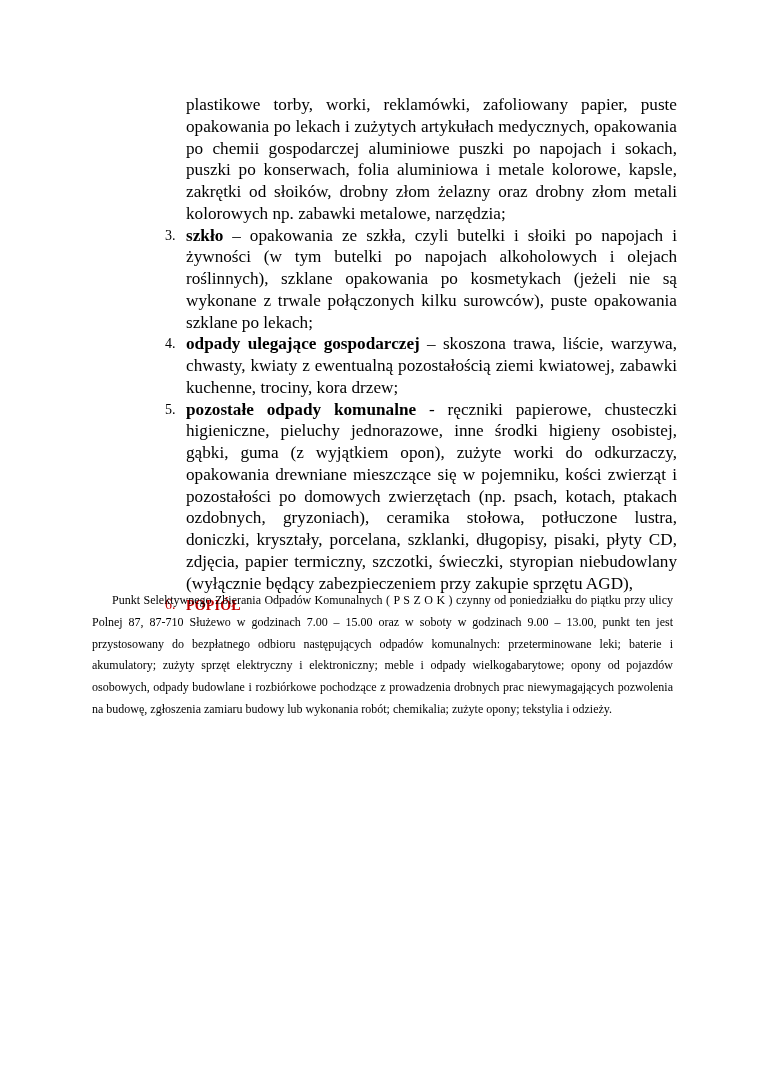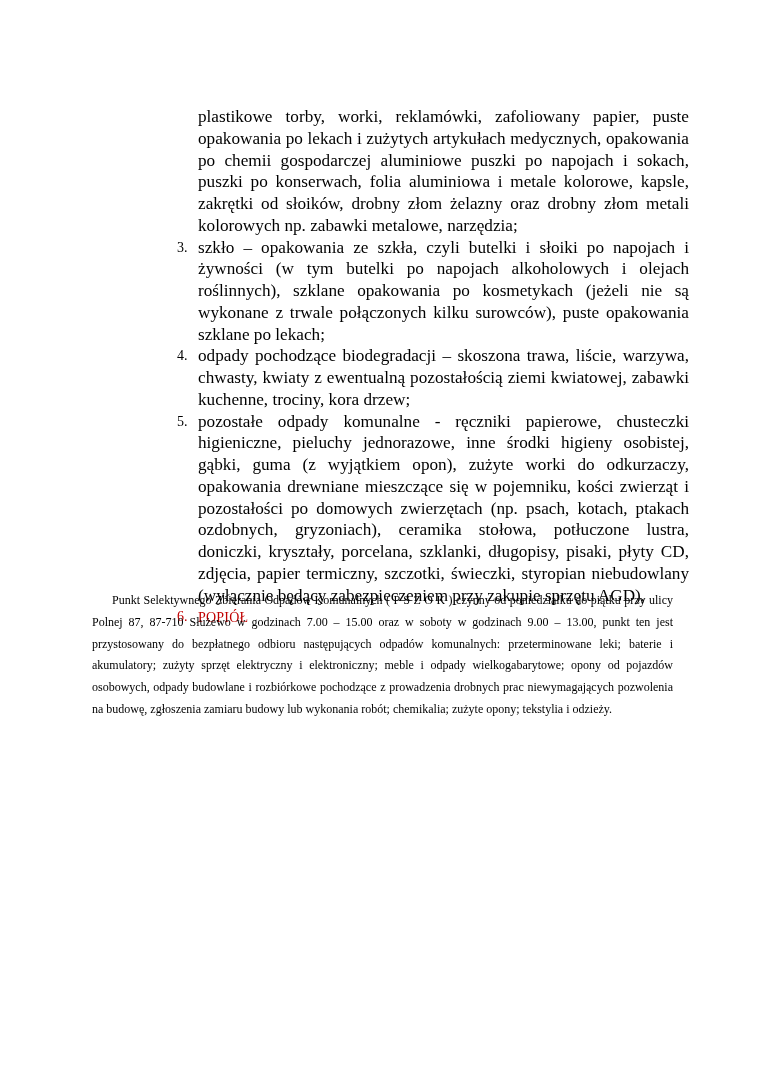--- a/index.html
+++ b/index.html
@@ -1,40 +1,40 @@
 <!DOCTYPE html>
 <html><head>
 <meta charset="utf-8">
 <style>
   html, body { margin: 0; padding: 0; background: #ffffff; }
   body { width: 764px; height: 1080px; position: relative; overflow: hidden;
          font-family: "Liberation Serif", serif; color: #000; }
   .page { position: absolute; left: 0; top: 0; width: 764px; height: 1080px; background: #fff; }
-  .list { position: absolute; left: 182px; top: 90px; width: 491px; margin: 16px; padding: 0; list-style: none; }
+  .list { position: absolute; left: 182px; top: 90px; width: 491px; margin: 4px; padding: 0; list-style: none; }
   .item { position: relative; font-size: 17.2px; line-height: 21.75px; text-align: justify; text-align-last: left; }
   .item .num { position: absolute; left: -21px; top: 0; font-size: 14px; }
-  .item b { font-weight: normal; }
+  .item b { font-weight: bold; }
   .item.red .num { color: #c00000; }
   .item.red b { color: #c00000; font-size: 14px; letter-spacing: 0.2px; }
   .para { position: absolute; left: 92px; top: 590px; width: 581px; font-size: 12px; line-height: 21.75px;
           text-align: justify; text-indent: 20px; margin: 0; }
 </style>
 </head>
 <body>
 
 <div class="page">
   <ul class="list">
     <li class="item">
       <span>plastikowe torby, worki, reklamówki, zafoliowany papier, puste opakowania po lekach i zużytych artykułach medycznych, opakowania po chemii gospodarczej aluminiowe puszki po napojach i sokach, puszki po konserwach, folia aluminiowa i metale kolorowe, kapsle, zakrętki od słoików, drobny złom żelazny oraz drobny złom metali kolorowych np. zabawki metalowe, narzędzia;</span>
     </li>
     <li class="item">
       <span class="num">3.</span><b>szkło</b><span> – opakowania ze szkła, czyli butelki i słoiki po napojach i żywności (w tym butelki po napojach alkoholowych i olejach roślinnych), szklane opakowania po kosmetykach (jeżeli nie są wykonane z trwale połączonych kilku surowców), puste opakowania szklane po lekach;</span>
     </li>
     <li class="item">
-      <span class="num">4.</span><b>odpady pochodzące biodegradacji</b><span> – skoszona trawa, liście, warzywa, chwasty, kwiaty z ewentualną pozostałością ziemi kwiatowej, zabawki kuchenne, trociny, kora drzew;</span>
+      <span class="num">4.</span><b>odpady ulegające gospodarczej</b><span> – skoszona trawa, liście, warzywa, chwasty, kwiaty z ewentualną pozostałością ziemi kwiatowej, zabawki kuchenne, trociny, kora drzew;</span>
     </li>
     <li class="item">
       <span class="num">5.</span><b>pozostałe odpady komunalne</b><span> - ręczniki papierowe, chusteczki higieniczne, pieluchy jednorazowe, inne środki higieny osobistej, gąbki, guma (z wyjątkiem opon), zużyte worki do odkurzaczy, opakowania drewniane mieszczące się w pojemniku, kości zwierząt i pozostałości po domowych zwierzętach (np. psach, kotach, ptakach ozdobnych, gryzoniach), ceramika stołowa, potłuczone lustra, doniczki, kryształy, porcelana, szklanki, długopisy, pisaki, płyty CD, zdjęcia, papier termiczny, szczotki, świeczki, styropian niebudowlany (wyłącznie będący zabezpieczeniem przy zakupie sprzętu AGD),</span>
     </li>
     <li class="item red">
       <span class="num">6.</span><b>POPIÓŁ</b><span></span>
     </li>
   </ul>
 
   <p class="para">Punkt Selektywnego Zbierania Odpadów Komunalnych ( P S Z O K ) czynny od poniedziałku do piątku przy ulicy Polnej 87, 87-710 Służewo w godzinach 7.00 – 15.00 oraz w soboty w godzinach 9.00 – 13.00, punkt ten jest przystosowany do bezpłatnego odbioru następujących odpadów komunalnych: przeterminowane leki; baterie i akumulatory; zużyty sprzęt elektryczny i elektroniczny; meble i odpady wielkogabarytowe; opony od pojazdów osobowych, odpady budowlane i rozbiórkowe pochodzące z prowadzenia drobnych prac niewymagających pozwolenia na budowę, zgłoszenia zamiaru budowy lub wykonania robót; chemikalia; zużyte opony; tekstylia i odzieży.</p>

